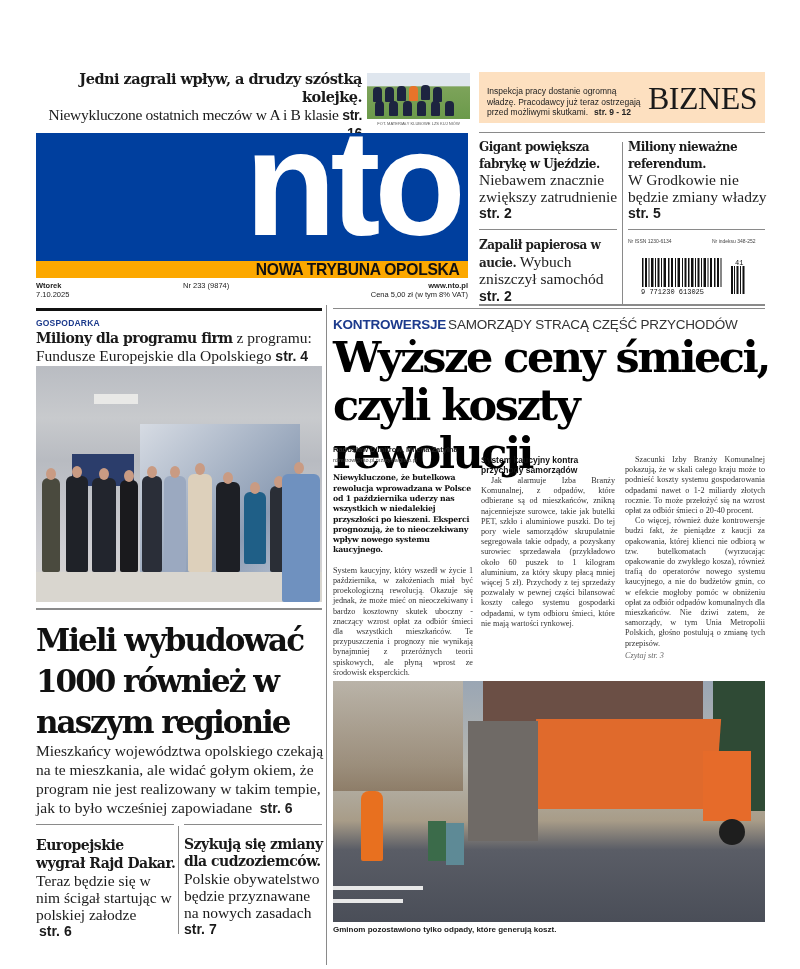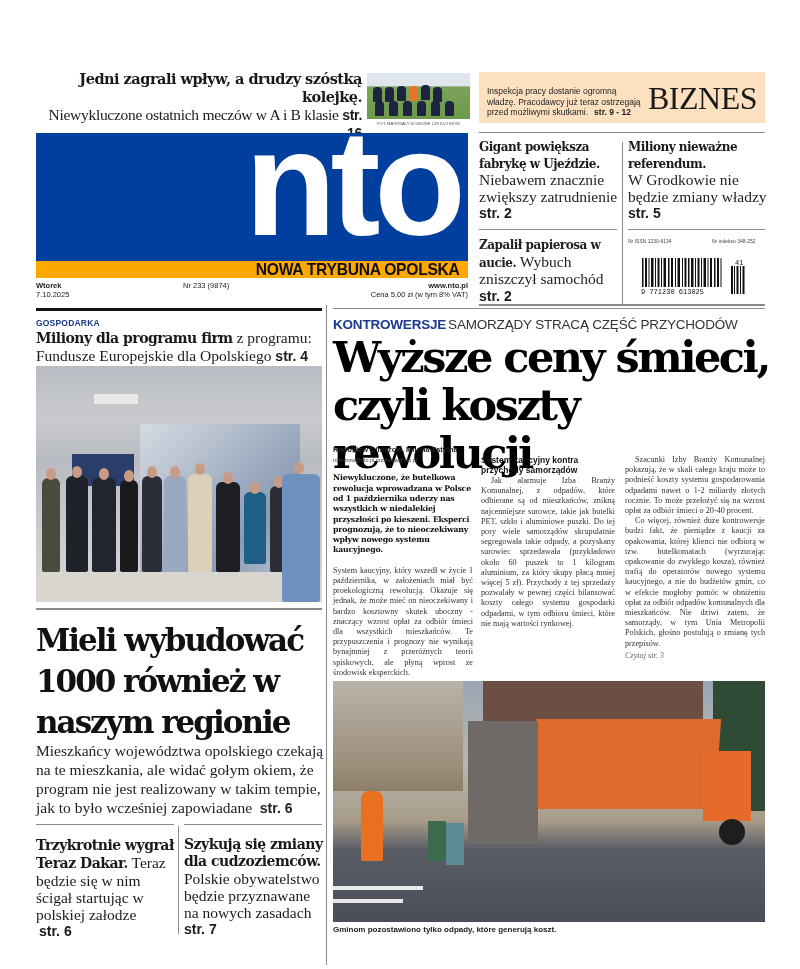--- a/index.html
+++ b/index.html
@@ -225,21 +225,21 @@
 
 <div class="rule" style="left:36px;top:608px;width:286px;height:2px;"></div>
 <div id="big-head" class="abs">Mieli wybudować 1000 również w naszym regionie</div>
 <div id="big-deck" class="abs"><span>Mieszkańcy województwa opolskiego czekają na te mieszkania, ale widać gołym okiem, że program nie jest realizowany w takim tempie, jak to było wcześniej zapowiadane</span>&nbsp; <b>str. 6</b></div>
 
 <div class="rule" style="left:36px;top:824px;width:138px;height:1px;"></div>
 <div class="rule" style="left:184px;top:824px;width:138px;height:1px;"></div>
 <div class="vrule" style="left:178px;top:826px;height:108px;"></div>
 
 <div class="abs bt" style="left:36px;top:836px;width:140px;">
-  <p><span class="serif b" style="font-size:14px;letter-spacing:-0.5px;">Trzykrotnie wygrał Teraz Dakar.</span> <span>Teraz będzie się w nim ścigał startując w polskiej załodze</span></p>
+  <p><span class="serif b" style="font-size:14px;letter-spacing:-0.5px;">Europejskie wygrał Rajd Dakar.</span> <span>Teraz będzie się w nim ścigał startując w polskiej załodze</span></p>
   <div class="pg" style="padding-left:3px;">str. 6</div>
 </div>
 <div class="abs bt" style="left:184px;top:836px;width:140px;">
   <h3>Szykują się zmiany dla cudzoziemców.</h3>
   <p>Polskie obywatelstwo będzie przyznawane na nowych zasadach</p>
   <div class="pg">str. 7</div>
 </div>
 
 <div class="rule" style="left:333px;top:308px;width:432px;height:1px;"></div>
 <div id="kicker" class="abs"><b>KONTROWERSJE</b><span>SAMORZĄDY STRACĄ CZĘŚĆ PRZYCHODÓW</span></div>

